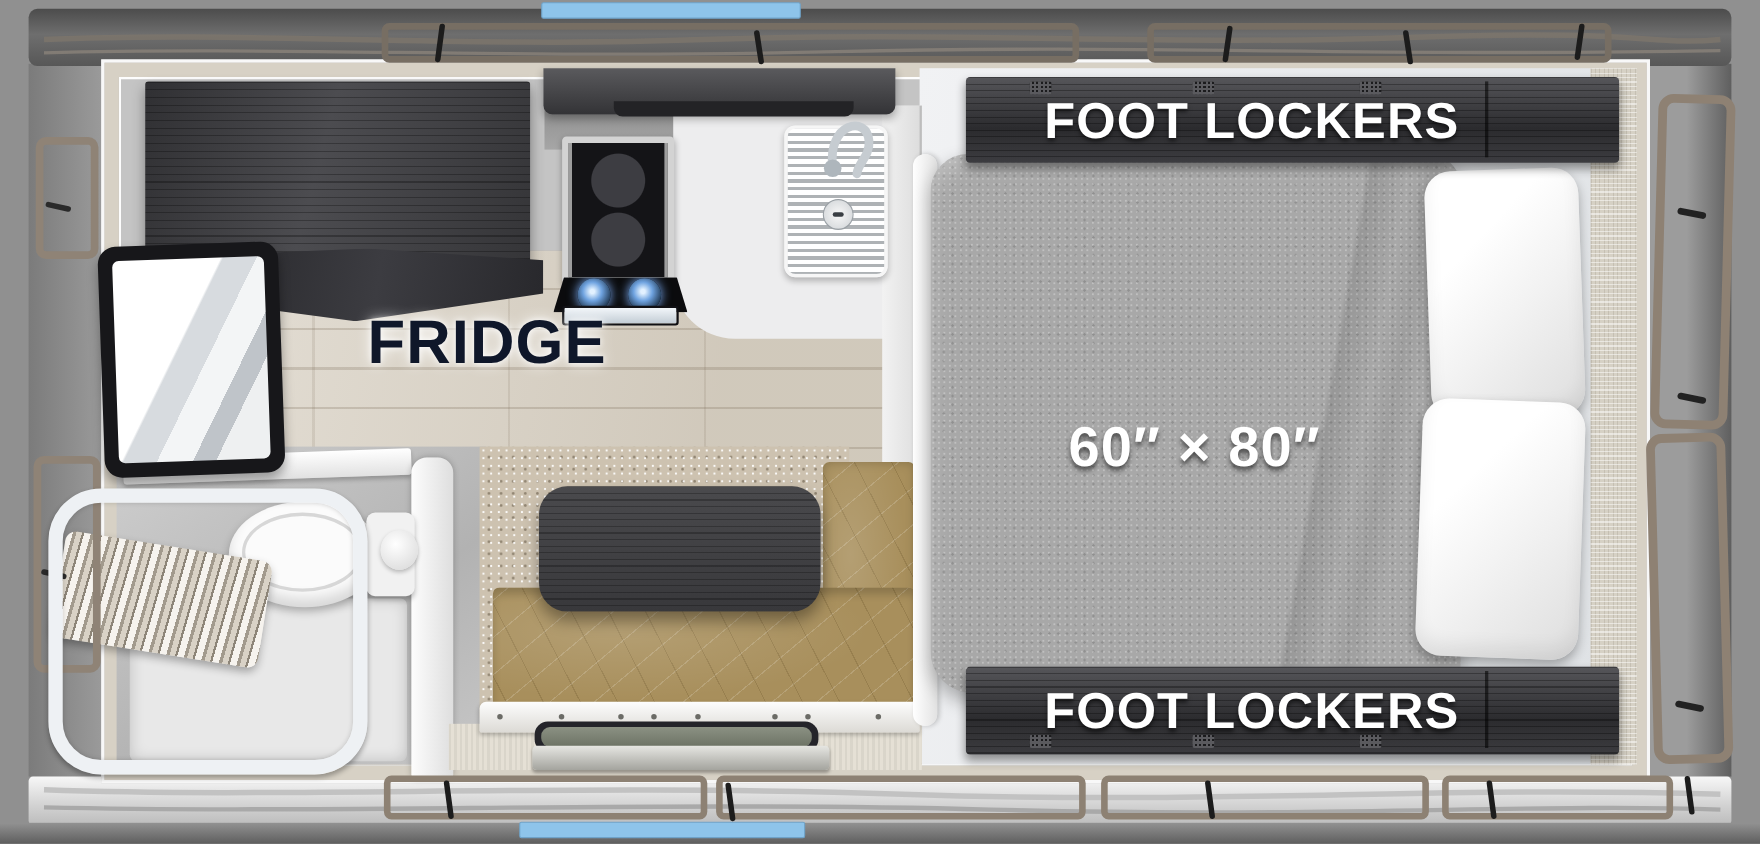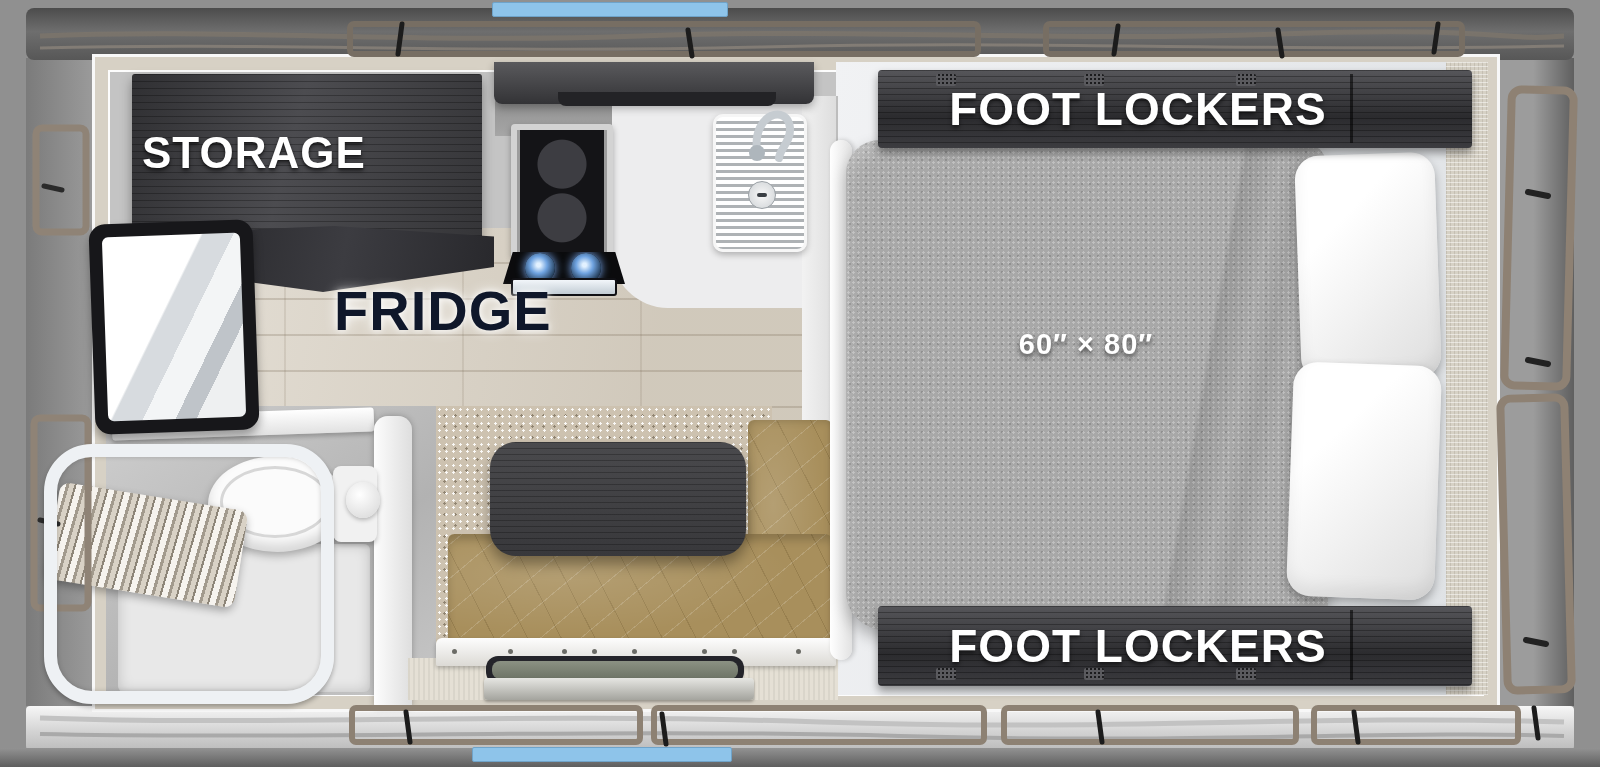--- a/index.html
+++ b/index.html
@@ -161,22 +161,22 @@
   
   .big-label{position:absolute;font-weight:700;color:#ffffff;letter-spacing:1px;z-index:9;
       text-shadow:0 3px 4px rgba(0,0,0,.5),0 1px 2px rgba(0,0,0,.45);white-space:nowrap;}
   .lbl-storage{left:142px;top:128px;font-size:44px;}
   .lbl-fridge{left:334px;top:278px;font-size:56px;color:#0f172a;
       text-shadow:0 0 14px rgba(255,255,255,.95),0 0 6px rgba(255,255,255,.9);}
   .locker-label{position:absolute;left:0;top:50%;transform:translateY(-50%);width:520px;
       text-align:center;font-size:46px;font-weight:700;color:#fff;letter-spacing:1px;
       text-shadow:0 3px 4px rgba(0,0,0,.55);}
   .bed-labels{left:850px;top:326px;width:472px;text-align:center;z-index:9;}
-  .bed-line{font-size:29px;line-height:1.28;font-weight:700;color:#fff;letter-spacing:1px;
-      text-shadow:0 3px 5px rgba(0,0,0,.55);}
+  .bed-line{font-size:51px;line-height:1.28;font-weight:700;color:#fff;letter-spacing:1px;
+      text-shadow:0 3px 5px rgba(0,0,0,.55);margin-top:48px;}
 
   .decor-svg{left:0;top:0;width:1600px;height:767px;z-index:6;pointer-events:none;}
 </style>
 </head>
 <body>
 
 <div class="scene">
 
   <div class="abs bg"></div>
   <div class="abs side-left"></div>
@@ -262,21 +262,20 @@
     <div class="locker-label">FOOT LOCKERS</div>
   </div>
   <div class="abs locker locker-bottom">
     <div class="locker-seam"></div>
     <div class="decal d1 decal-bot"></div>
     <div class="decal d2 decal-bot"></div>
     <div class="decal d3 decal-bot"></div>
     <div class="locker-label">FOOT LOCKERS</div>
   </div>
 
-  <div class="big-label lbl-storage">STORAGE</div>
   <div class="big-label lbl-fridge">FRIDGE</div>
   <div class="abs bed-labels">
     <div class="bed-line">60″ × 80″</div>
   </div>
 
   <svg class="abs decor-svg" viewBox="0 0 1600 767" xmlns="http://www.w3.org/2000/svg">
 
     <path d="M40,36 C220,28 420,44 640,36 S1060,42 1280,34 S1500,42 1564,36" stroke="#7d756b" stroke-width="5" fill="none" opacity=".8"></path>
     <path d="M40,48 C260,42 480,54 760,47 S1240,52 1564,46" stroke="#90887e" stroke-width="3" fill="none" opacity=".7"></path>
 

